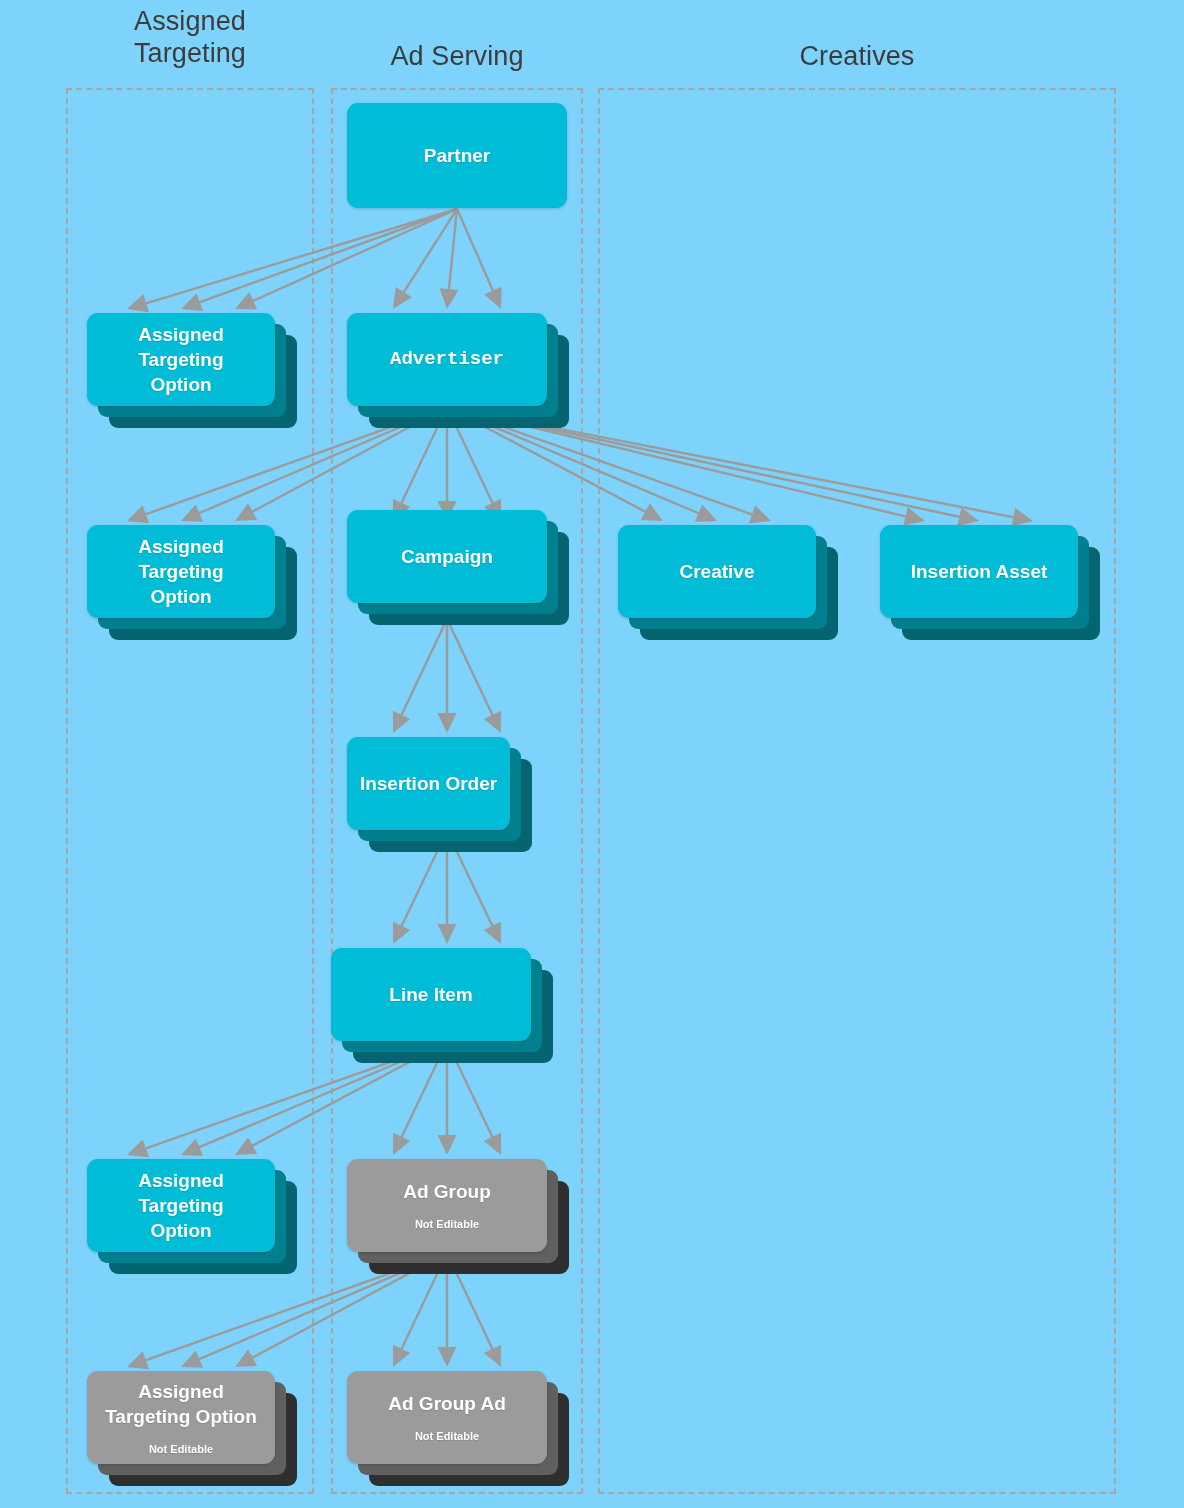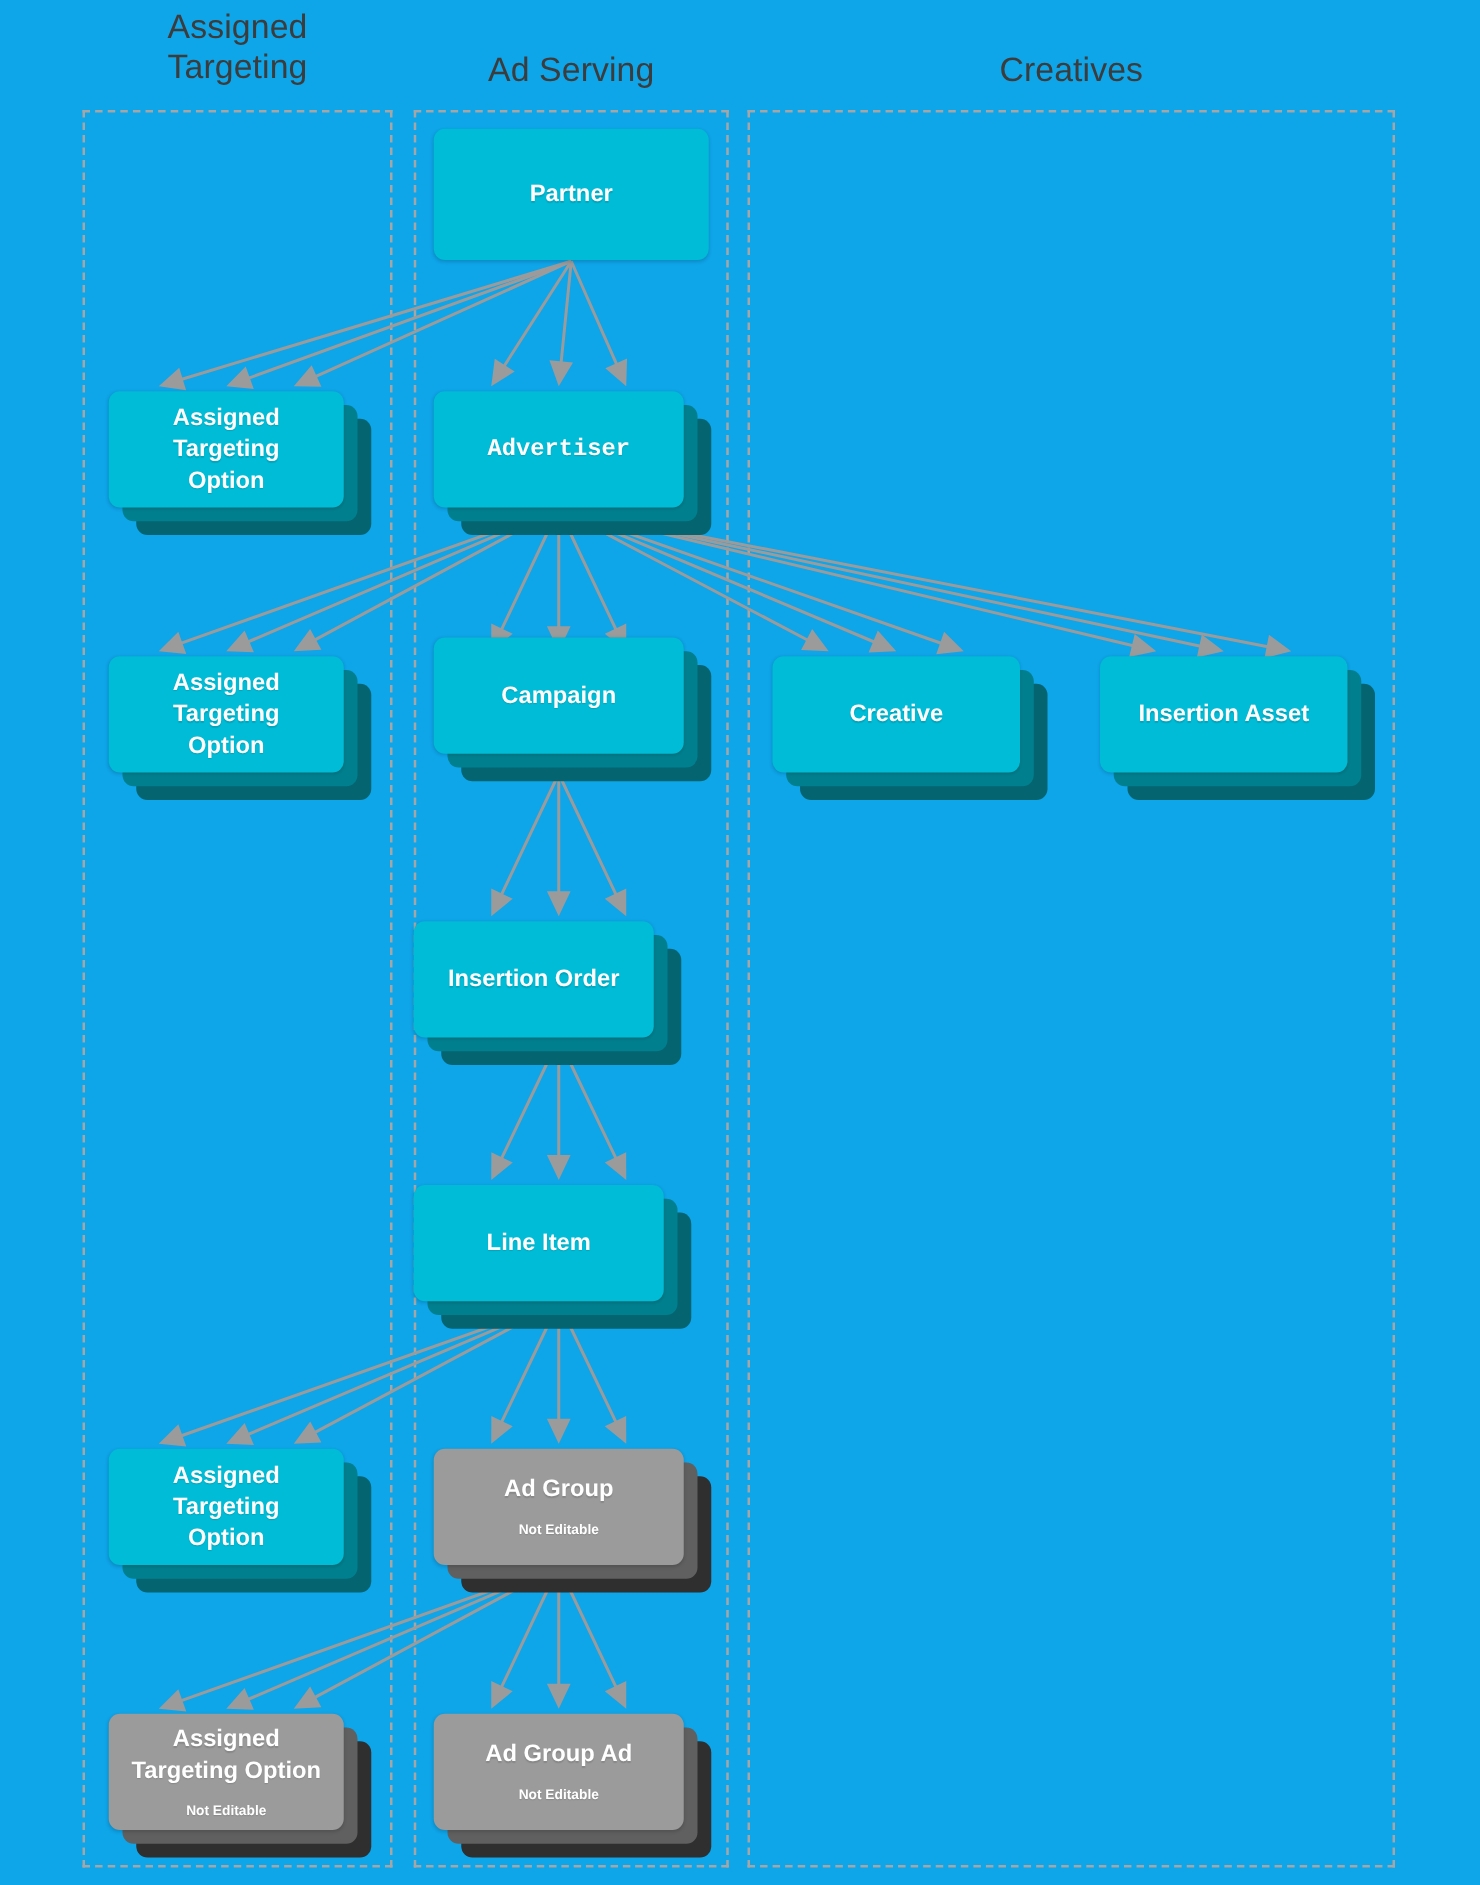--- a/index.html
+++ b/index.html
@@ -11,21 +11,21 @@
   body {
     font-family: "Liberation Sans", sans-serif;
     -webkit-font-smoothing: antialiased;
   }
 
   #canvas {
     position: relative;
     width: 1184px;
     height: 1508px;
     overflow: hidden;
-    background: #0ea5e9;
+    background: #7dd3fc;
   }
 
   
   #edges {
     position: absolute;
     left: 0;
     top: 0;
     width: 1184px;
     height: 1508px;
     pointer-events: none;
@@ -76,20 +76,21 @@
   .node .layer.l1 {
     left: 0;
     top: 0;
     right: 0;
     bottom: 0;
     display: flex;
     flex-direction: column;
     align-items: center;
     justify-content: center;
     box-shadow: 0 1px 3px rgba(0,0,0,0.16);
+    border-radius: 11px;
   }
 
   
   .node.cyan .layer.l1 { background: #00bcd6; }
   .node.cyan .layer.l2 { background: #00808f; }
   .node.cyan .layer.l3 { background: #046470; }
 
   
   .node.gray .layer.l1 { background: #9b9b9b; align-items: center; }
   .node.gray .layer.l2 { background: #606060; }
@@ -255,21 +256,21 @@
           <div class="node-label">Creative</div>
         </div>
       </div>
       <div class="node cyan" style="left: 880px; top: 525px; width: 198px; height: 93px;">
         <div class="layer l3"></div>
         <div class="layer l2"></div>
         <div class="layer l1">
           <div class="node-label">Insertion Asset</div>
         </div>
       </div>
-      <div class="node cyan" style="left: 331px; top: 737px; width: 192px; height: 93px;">
+      <div class="node cyan" style="left: 347px; top: 737px; width: 163px; height: 93px;">
         <div class="layer l3"></div>
         <div class="layer l2"></div>
         <div class="layer l1">
           <div class="node-label">Insertion Order</div>
         </div>
       </div>
       <div class="node cyan" style="left: 331px; top: 948px; width: 200px; height: 93px;">
         <div class="layer l3"></div>
         <div class="layer l2"></div>
         <div class="layer l1">

